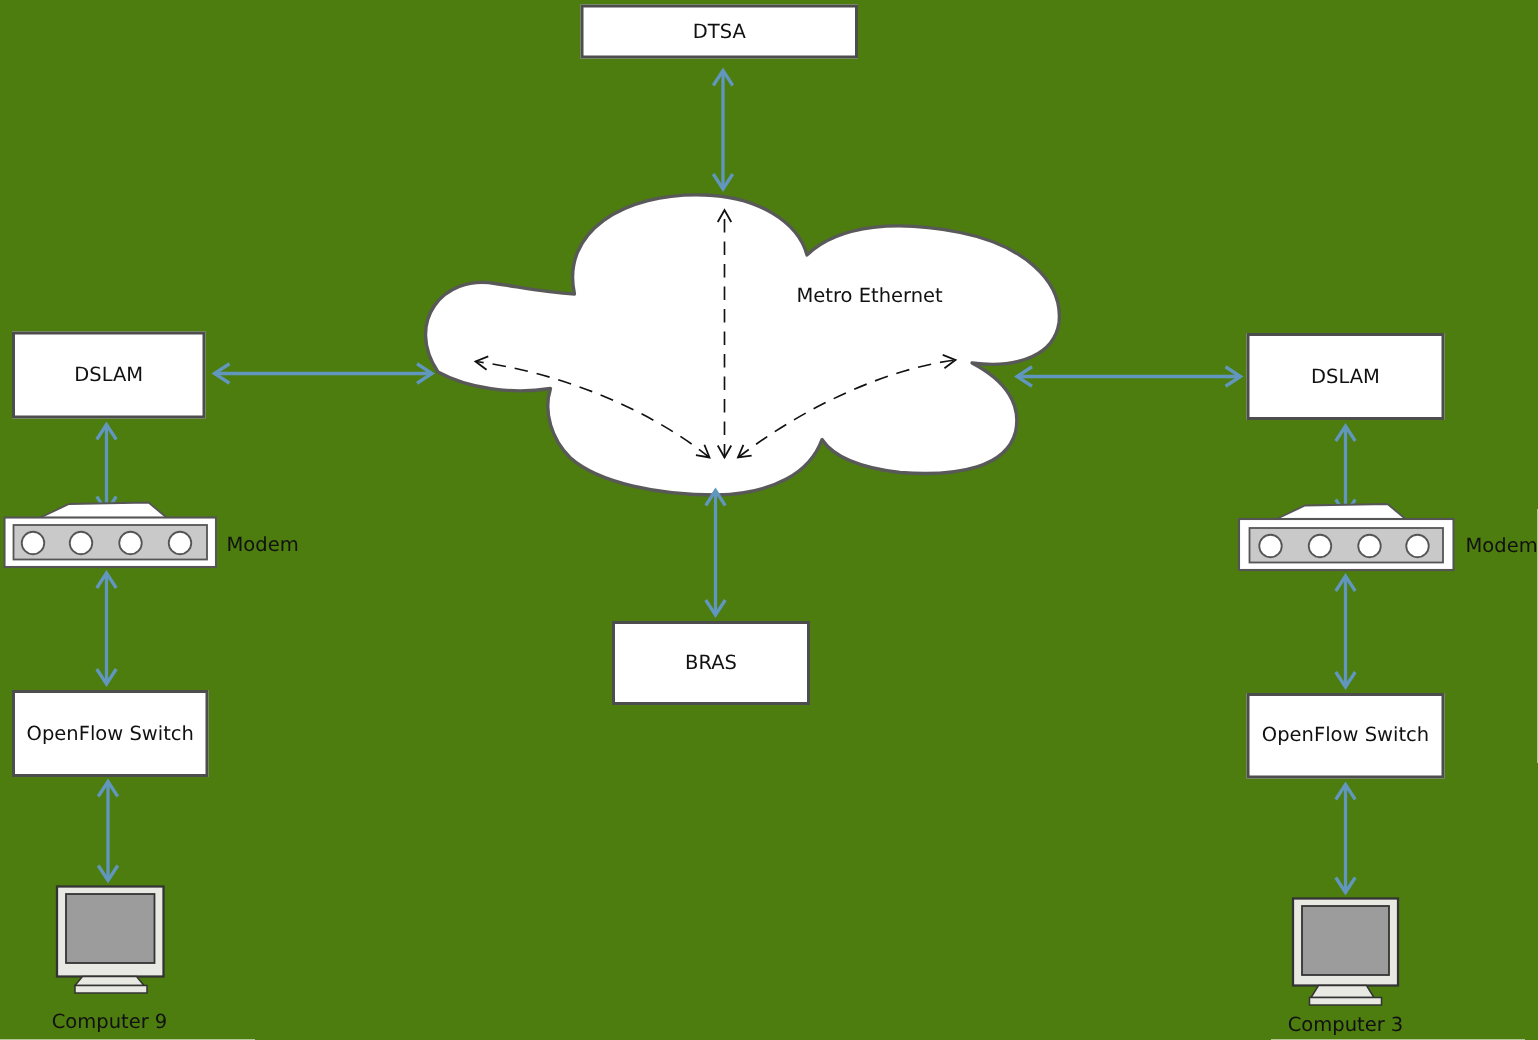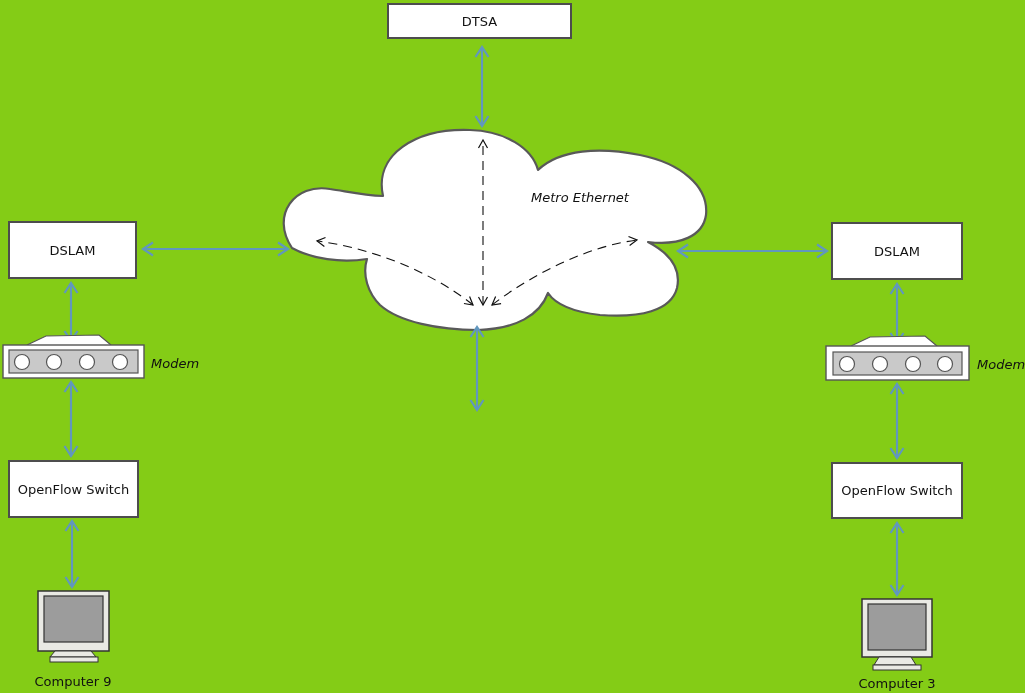--- a/index.html
+++ b/index.html
@@ -1,30 +1,30 @@
 <!DOCTYPE html>
 <html><head>
 <meta charset="utf-8">
 <style>
   html,body{margin:0;padding:0;background:#fff;}
   .canvas{
-    position:relative;width:1025px;height:693px;background:#84cc16;
+    position:relative;width:1025px;height:693px;background:#4d7c0f;
     font-family:"DejaVu Sans","Liberation Sans",sans-serif;overflow:hidden;
     --arrow-blue:#6197be; --box-border:#4d4d4d; --cloud-stroke:#595959;
     --screen-gray:#9c9c9c; --device-gray:#c9c9c9; --bezel-gray:#e9e9e4;
     --text-color:#111111;
   }
   svg.layer{position:absolute;left:0;top:0;}
   .node{
     position:absolute;border:2px solid var(--box-border);background:#fff;
     display:flex;align-items:center;justify-content:center;
     font-size:13px;color:var(--text-color);box-sizing:border-box;
   }
   .floating-label{
-    position:absolute;font-size:13px;color:var(--text-color);white-space:nowrap;font-style:italic;
+    position:absolute;font-size:13px;color:var(--text-color);white-space:nowrap;
   }
   .centered-label{
     position:absolute;font-size:13px;color:var(--text-color);text-align:center;
   }
 </style>
 </head>
 <body>
 
 <div class="canvas" style="--arrow-blue: #6197be; --box-border: #4d4d4d; --cloud-stroke: #595959; --screen-gray: #9c9c9c; --device-gray: #c9c9c9; --bezel-gray: #e9e9e4; --text-color: #111111;">
 
@@ -111,20 +111,23 @@
   </div>
 
   <div class="node" style="left:8px;top:221px;width:129px;height:58px;">
     <span>DSLAM</span>
   </div>
 
   <div class="node" style="left:831px;top:222px;width:132px;height:58px;">
     <span>DSLAM</span>
   </div>
 
+  <div class="node" style="left:408px;top:414px;width:132px;height:56px;">
+    <span>BRAS</span>
+  </div>
 
   <div class="node" style="left:8px;top:460px;width:131px;height:58px;">
     <span>OpenFlow Switch</span>
   </div>
 
   <div class="node" style="left:831px;top:462px;width:132px;height:57px;">
     <span>OpenFlow Switch</span>
   </div>
 
   <div class="floating-label" style="left:531px;top:190px;">Metro Ethernet</div>

